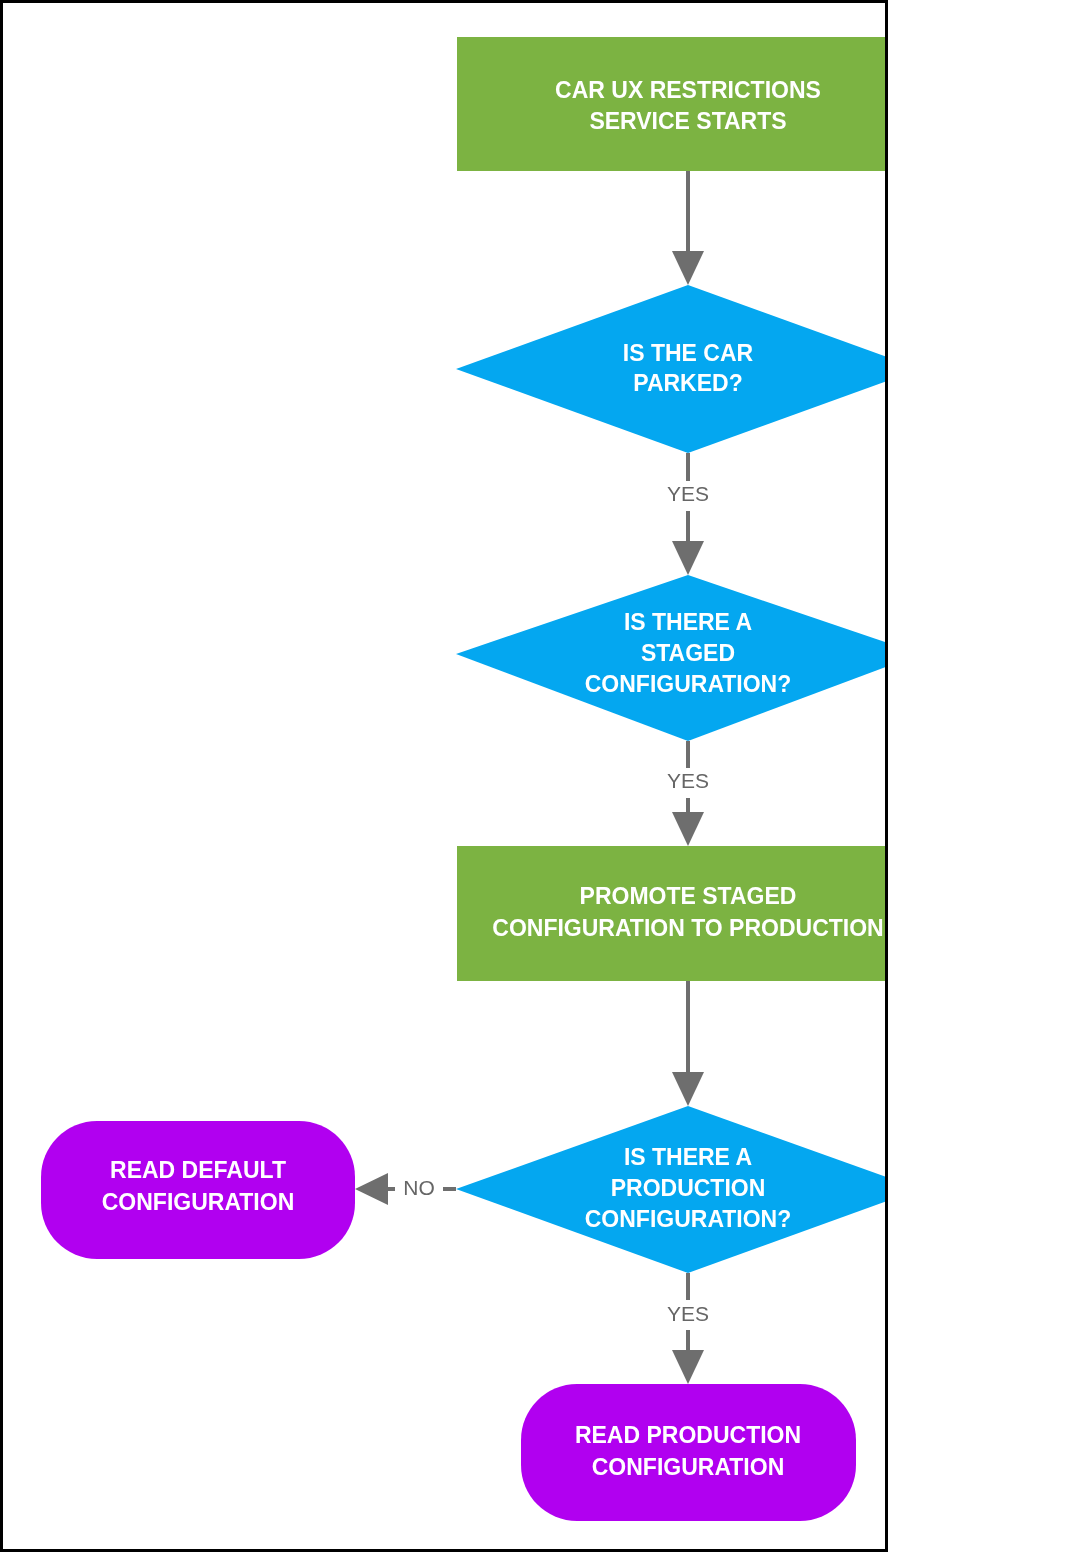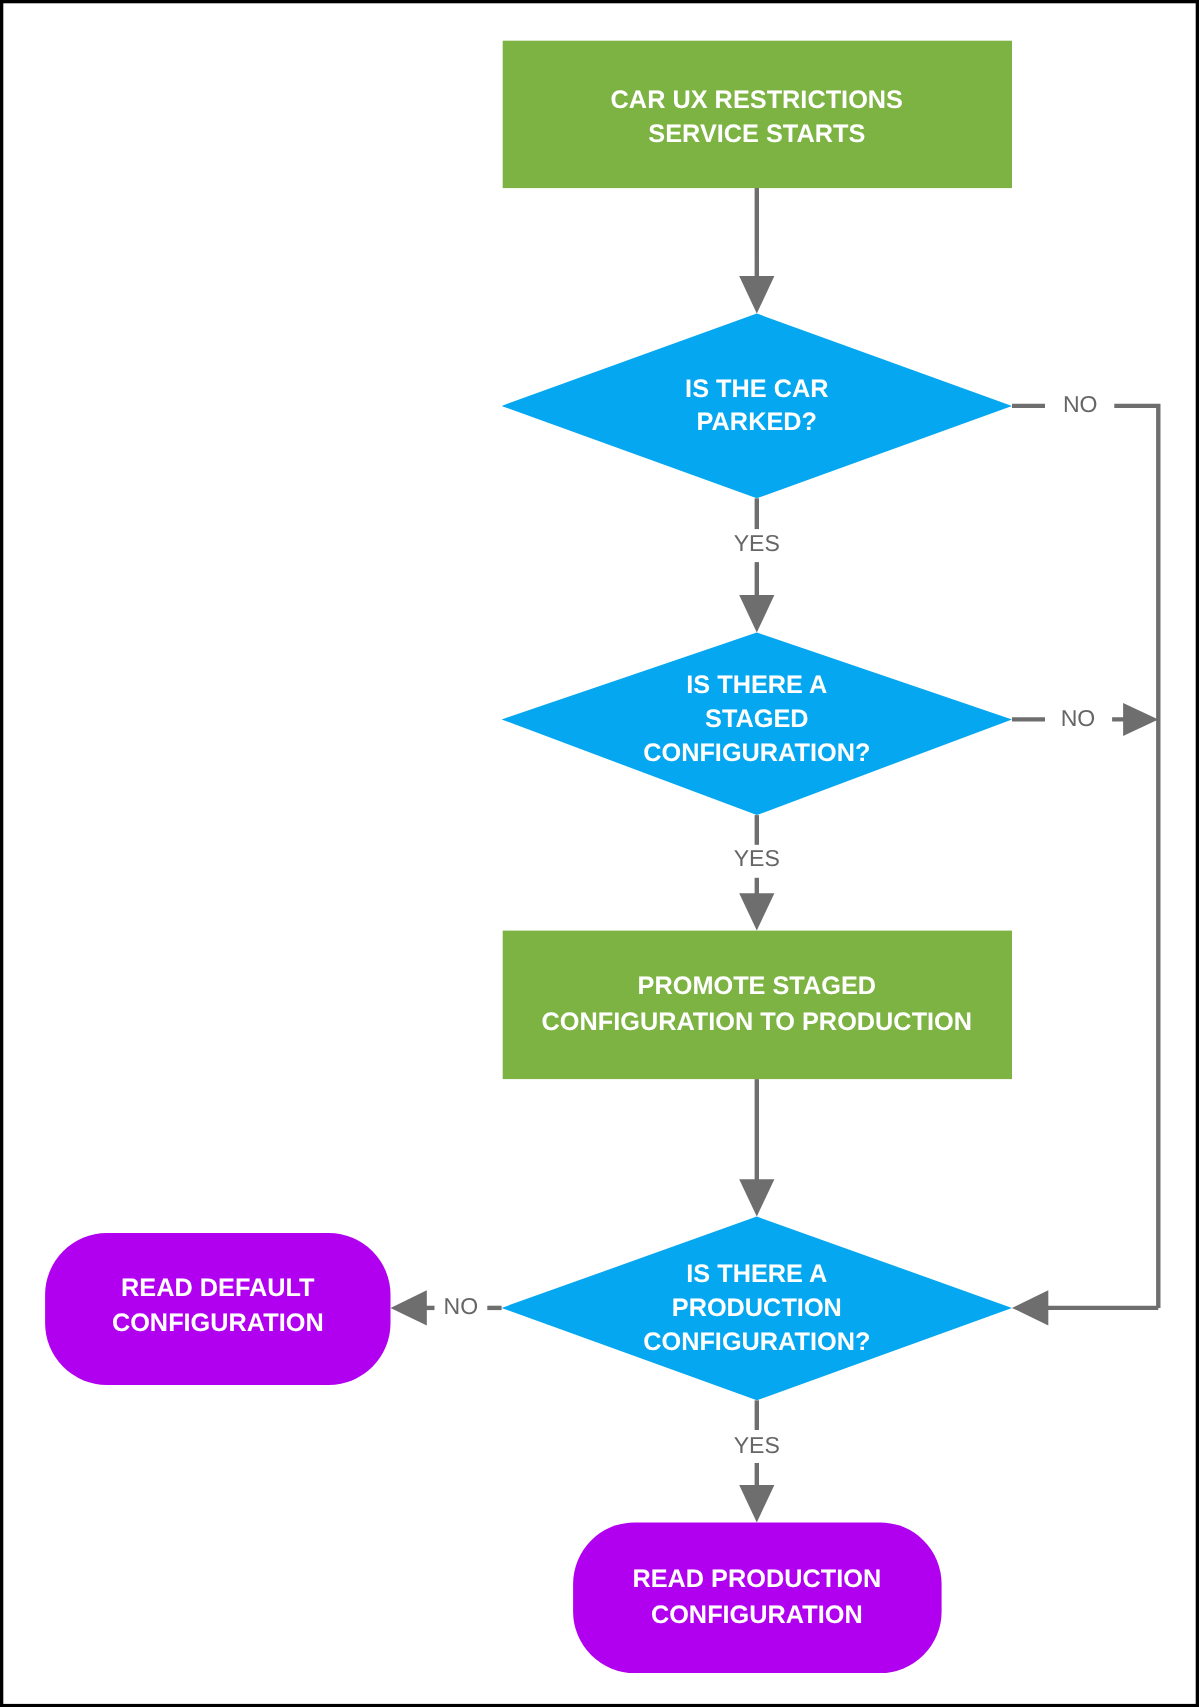--- a/index.html
+++ b/index.html
@@ -2,21 +2,21 @@
 <html><head>
 <meta charset="utf-8">
 <style>
   html, body {
     margin: 0;
     padding: 0;
     background: #ffffff;
   }
   #canvas {
     position: relative;
-    width: 1090px;
+    width: 888px;
     height: 1552px;
     background: #ffffff;
     border: 3px solid #000000;
     box-sizing: border-box;
     overflow: hidden;
     font-family: "Liberation Sans", sans-serif;
   }
   #flow-svg {
     position: absolute;
     left: 0;

